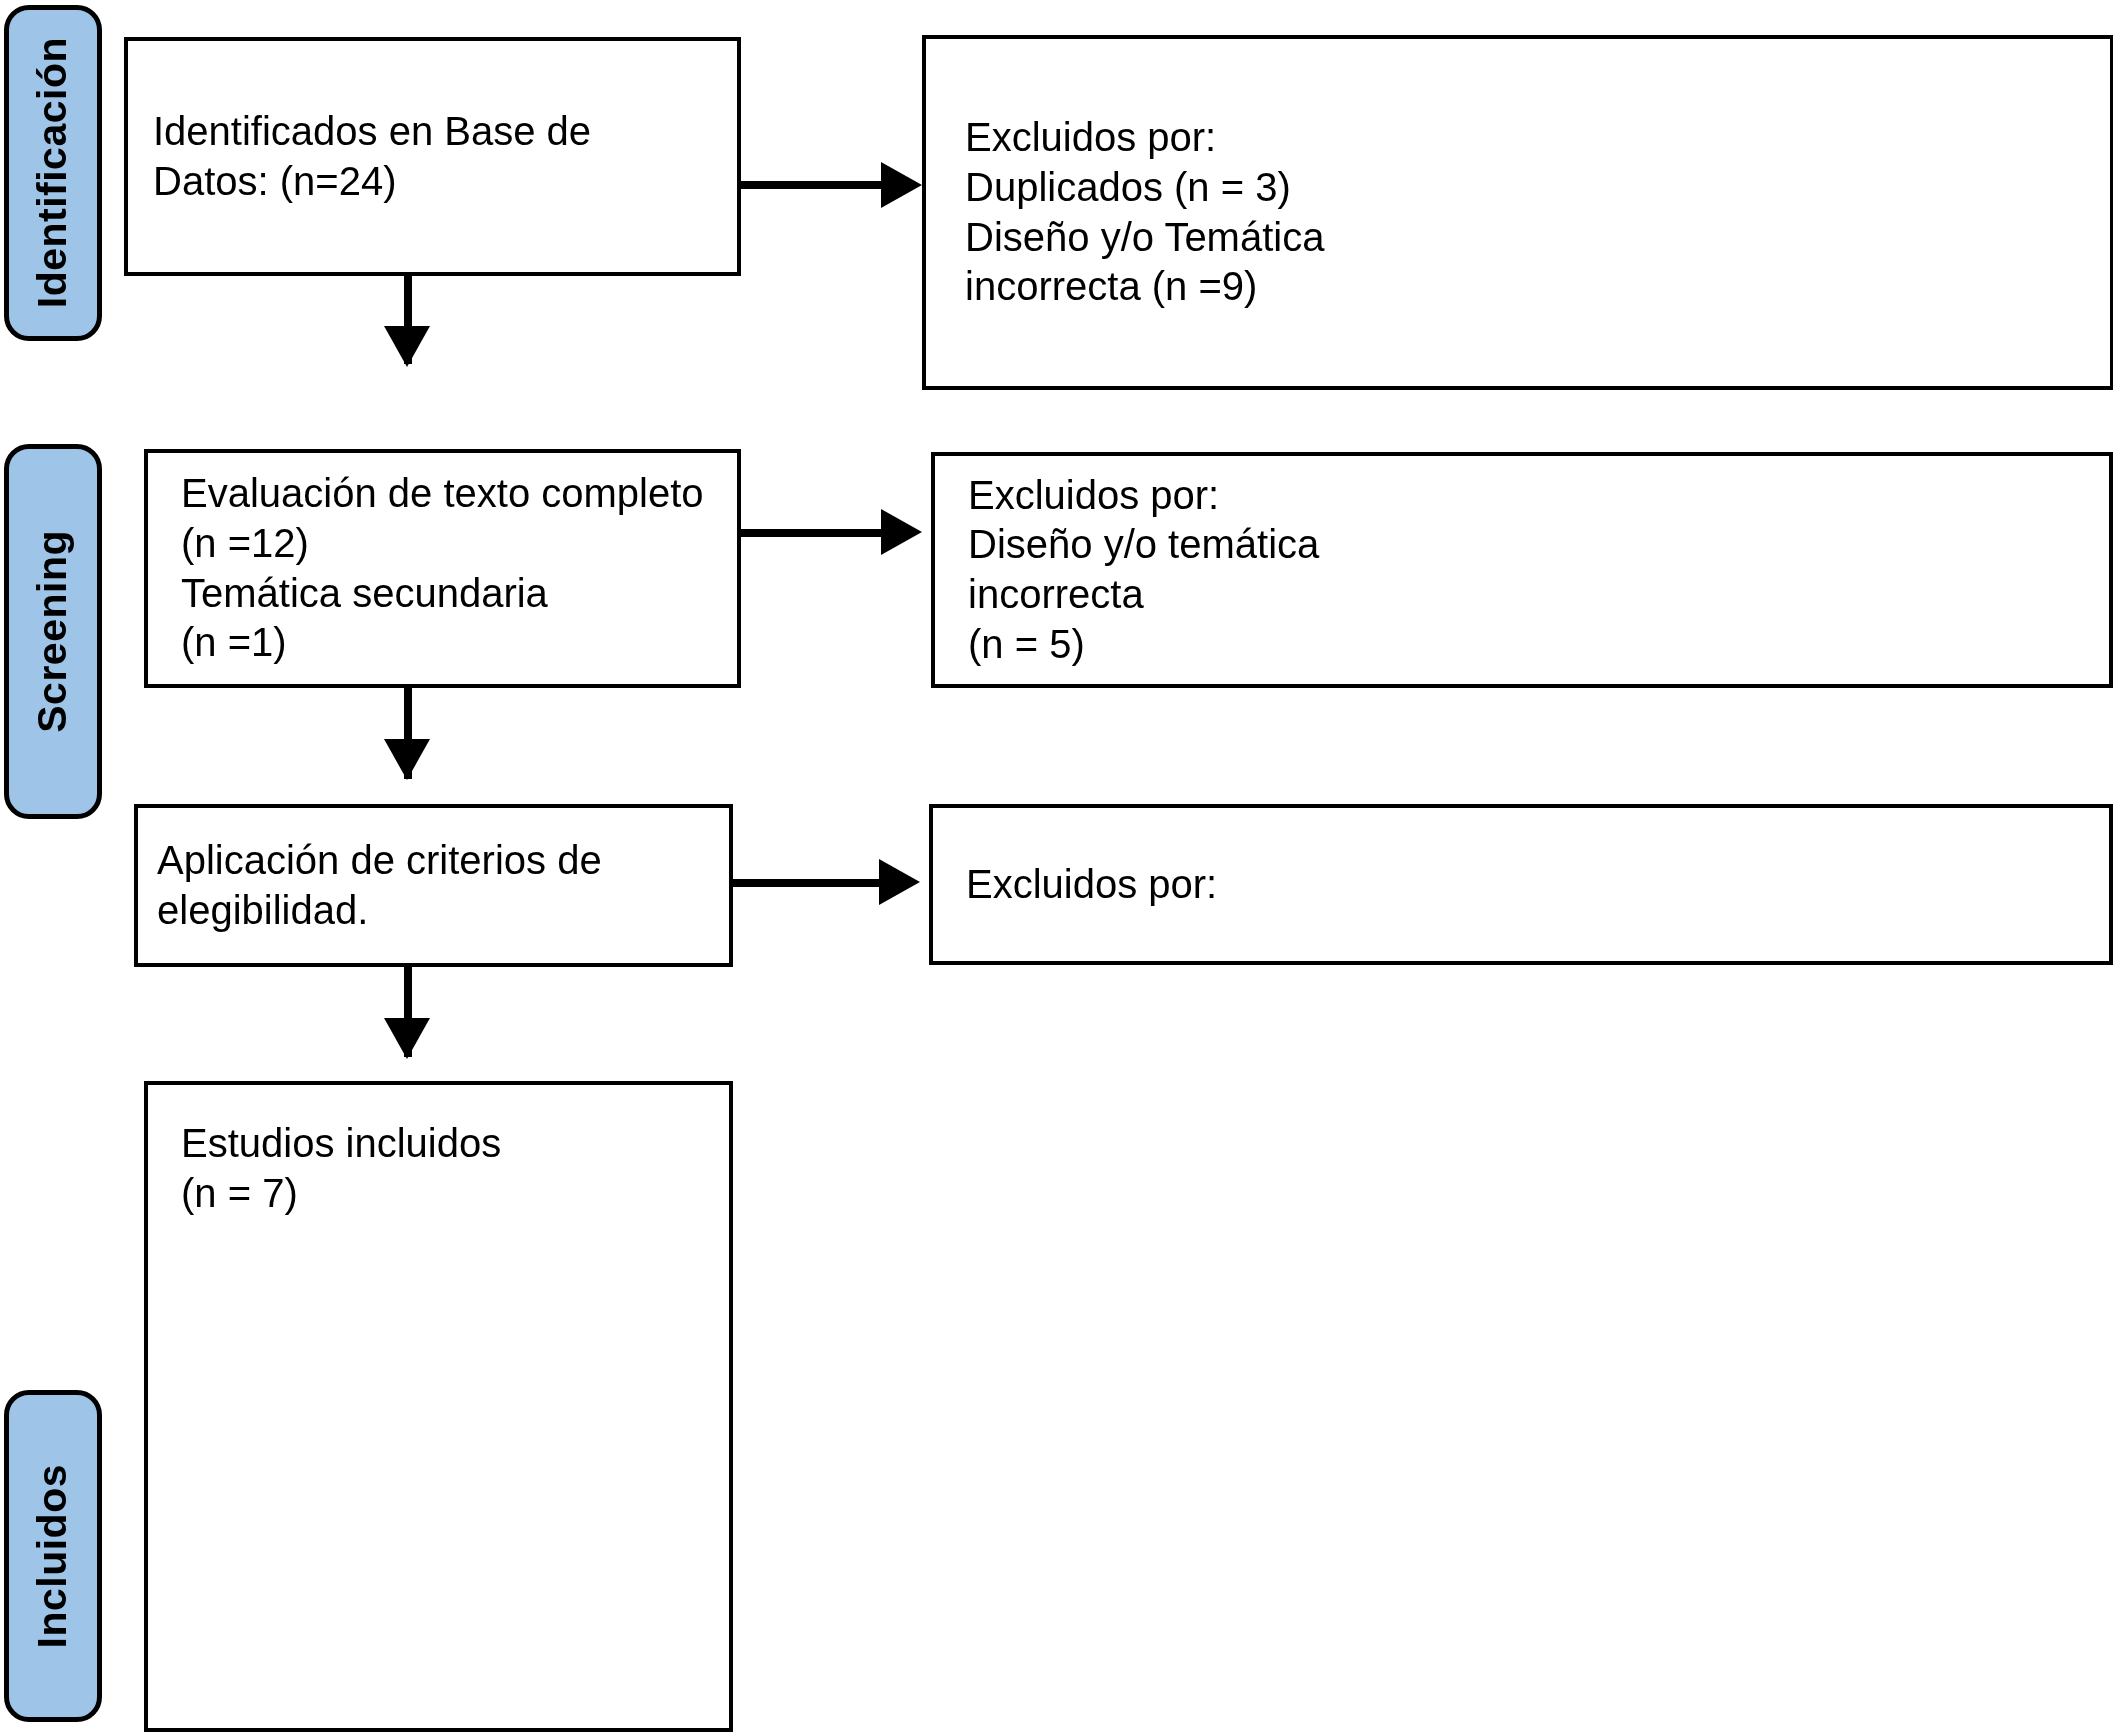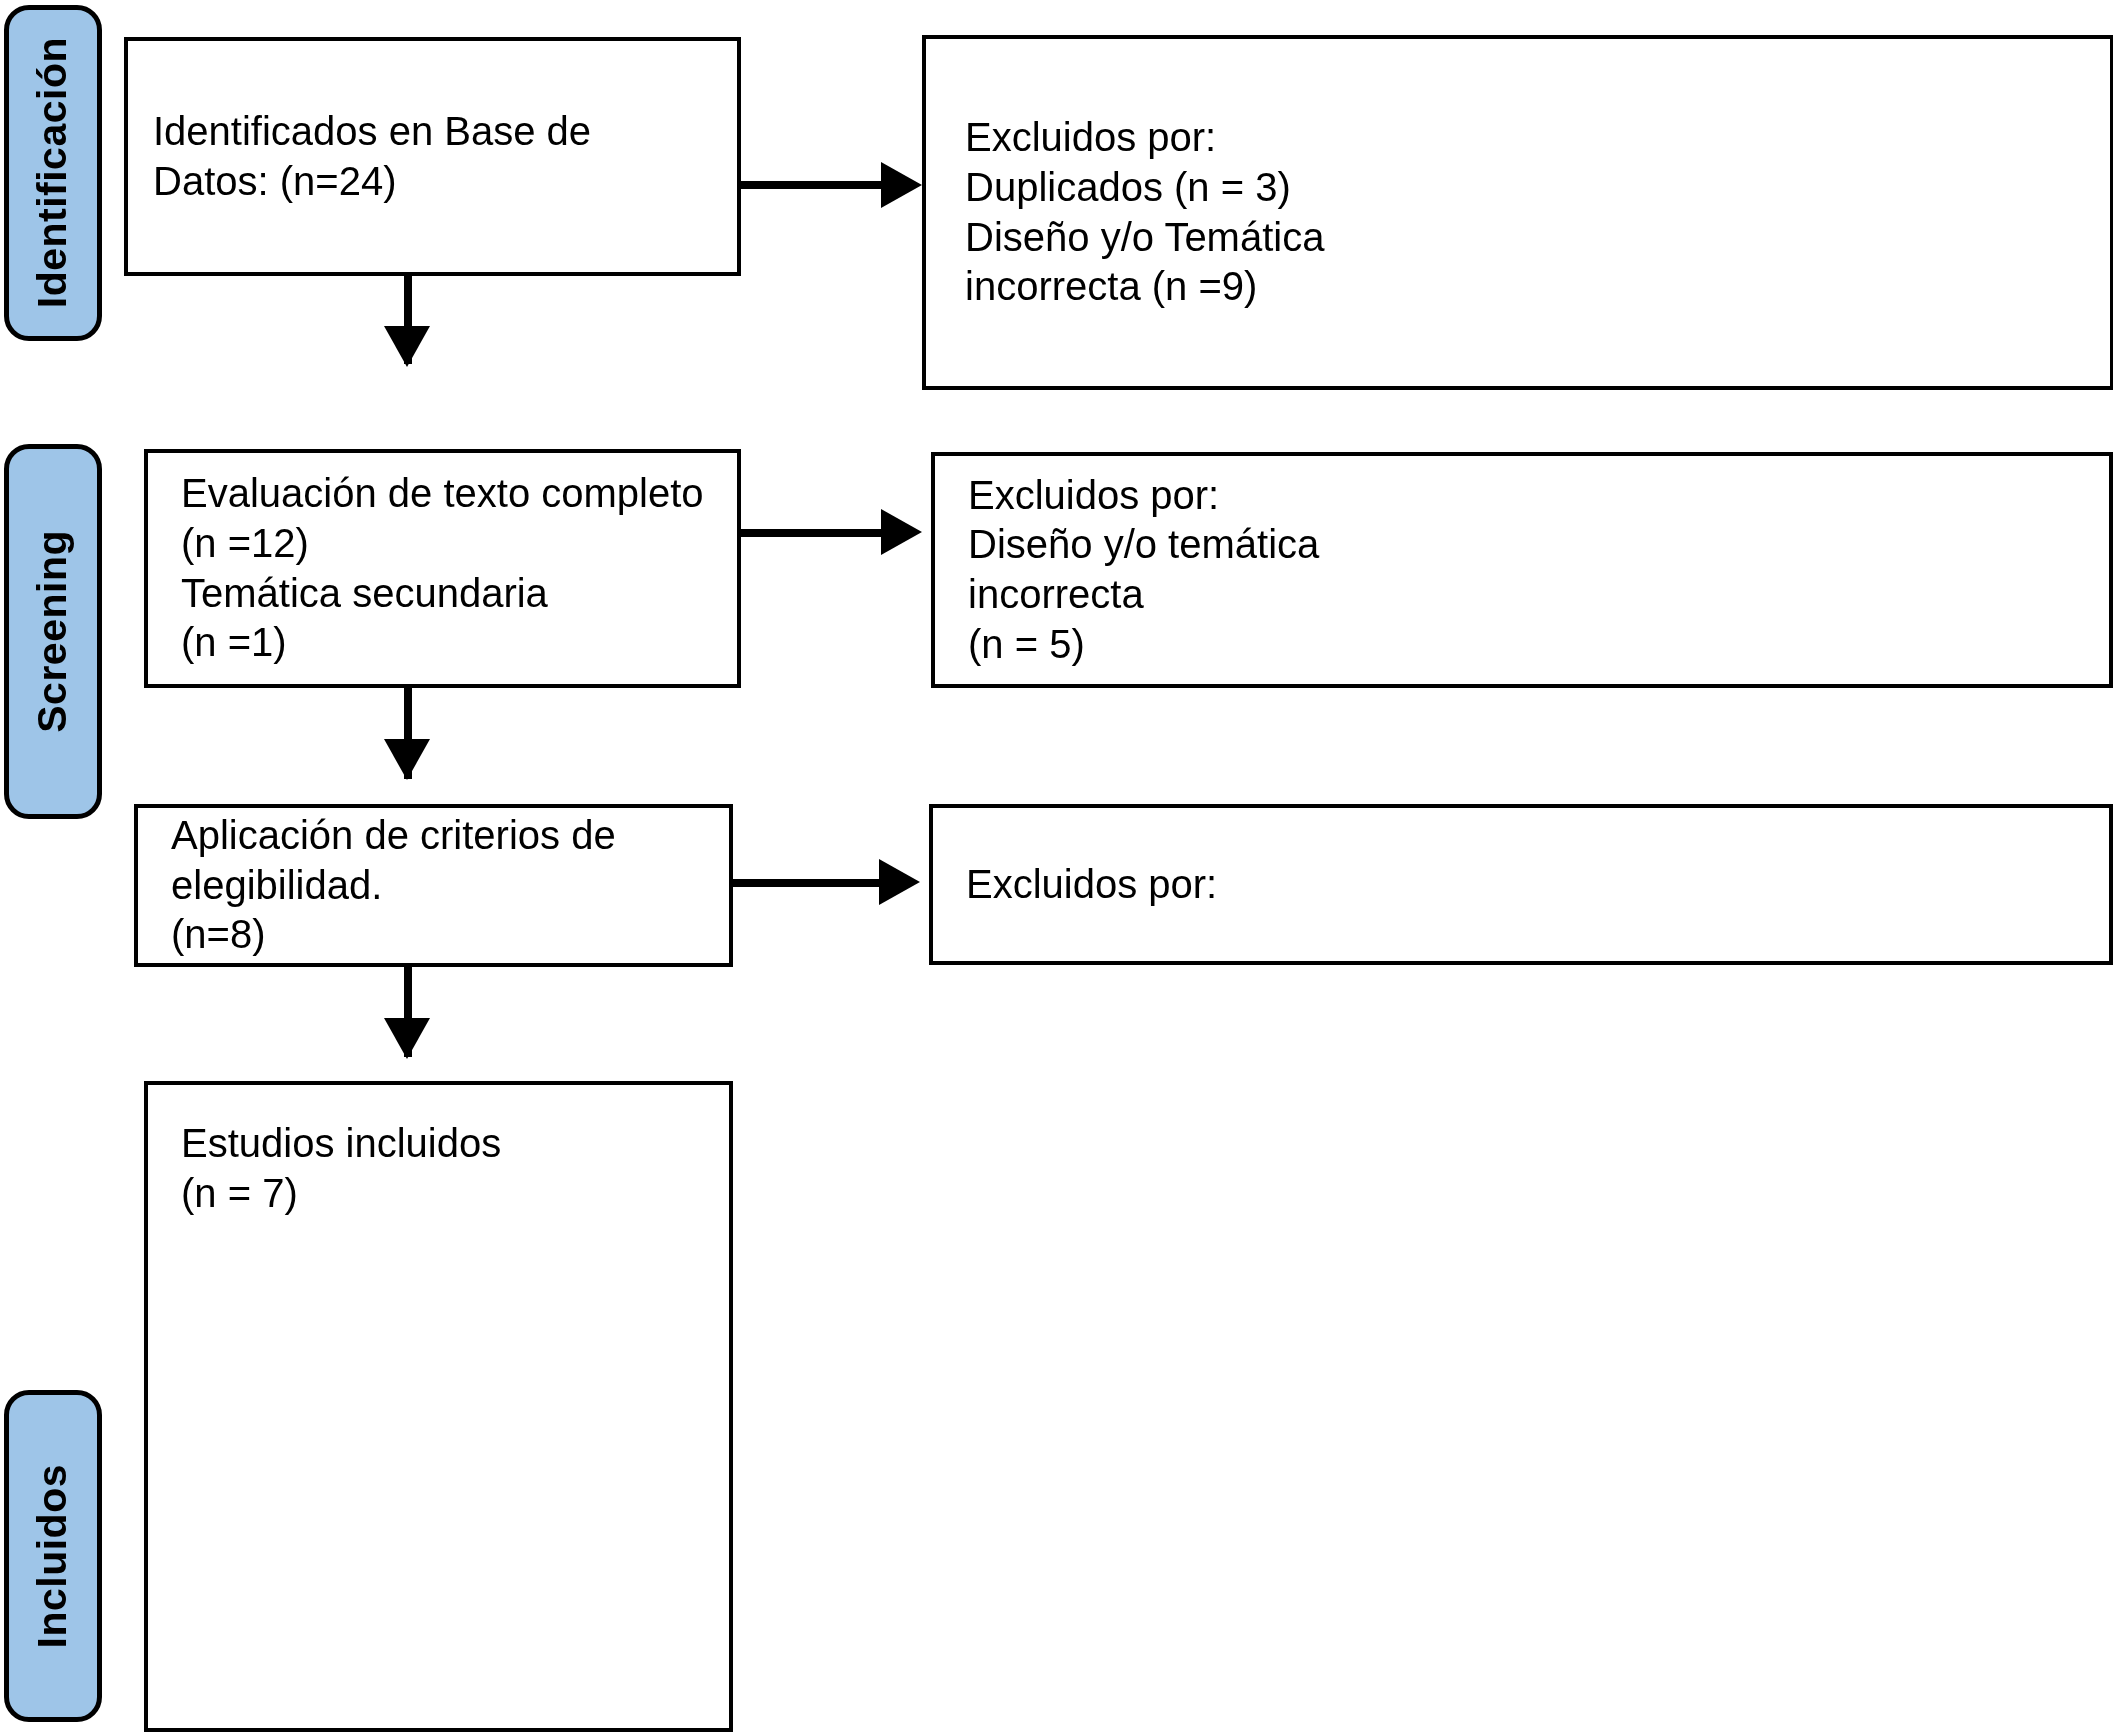--- a/index.html
+++ b/index.html
@@ -120,24 +120,23 @@
     </div>
   </div>
 
   <div class="hline" style="left:741px;top:529px;width:144px;"></div>
   <div class="arrow-right" style="left:881px;top:509px;"></div>
 
   <div class="vline" style="left:404px;top:688px;height:91px;"></div>
   <div class="arrow-down" style="left:384px;top:739px;"></div>
 
   <div class="box" style="left:134px;top:804px;width:599px;height:163px;">
-    <div class="lines" style="padding-left:33px;">
+    <div class="lines" style="padding-left:19px;">
       <div>Aplicación de criterios de</div>
       <div>elegibilidad.</div>
-      <div>(n=8)</div>
     </div>
   </div>
 
   <div class="box" style="left:929px;top:804px;width:1184px;height:161px;">
     <div class="lines" style="padding-left:33px;">
       <div>Excluidos por:</div>
     </div>
   </div>
 
   <div class="hline" style="left:732px;top:879px;width:151px;"></div>

